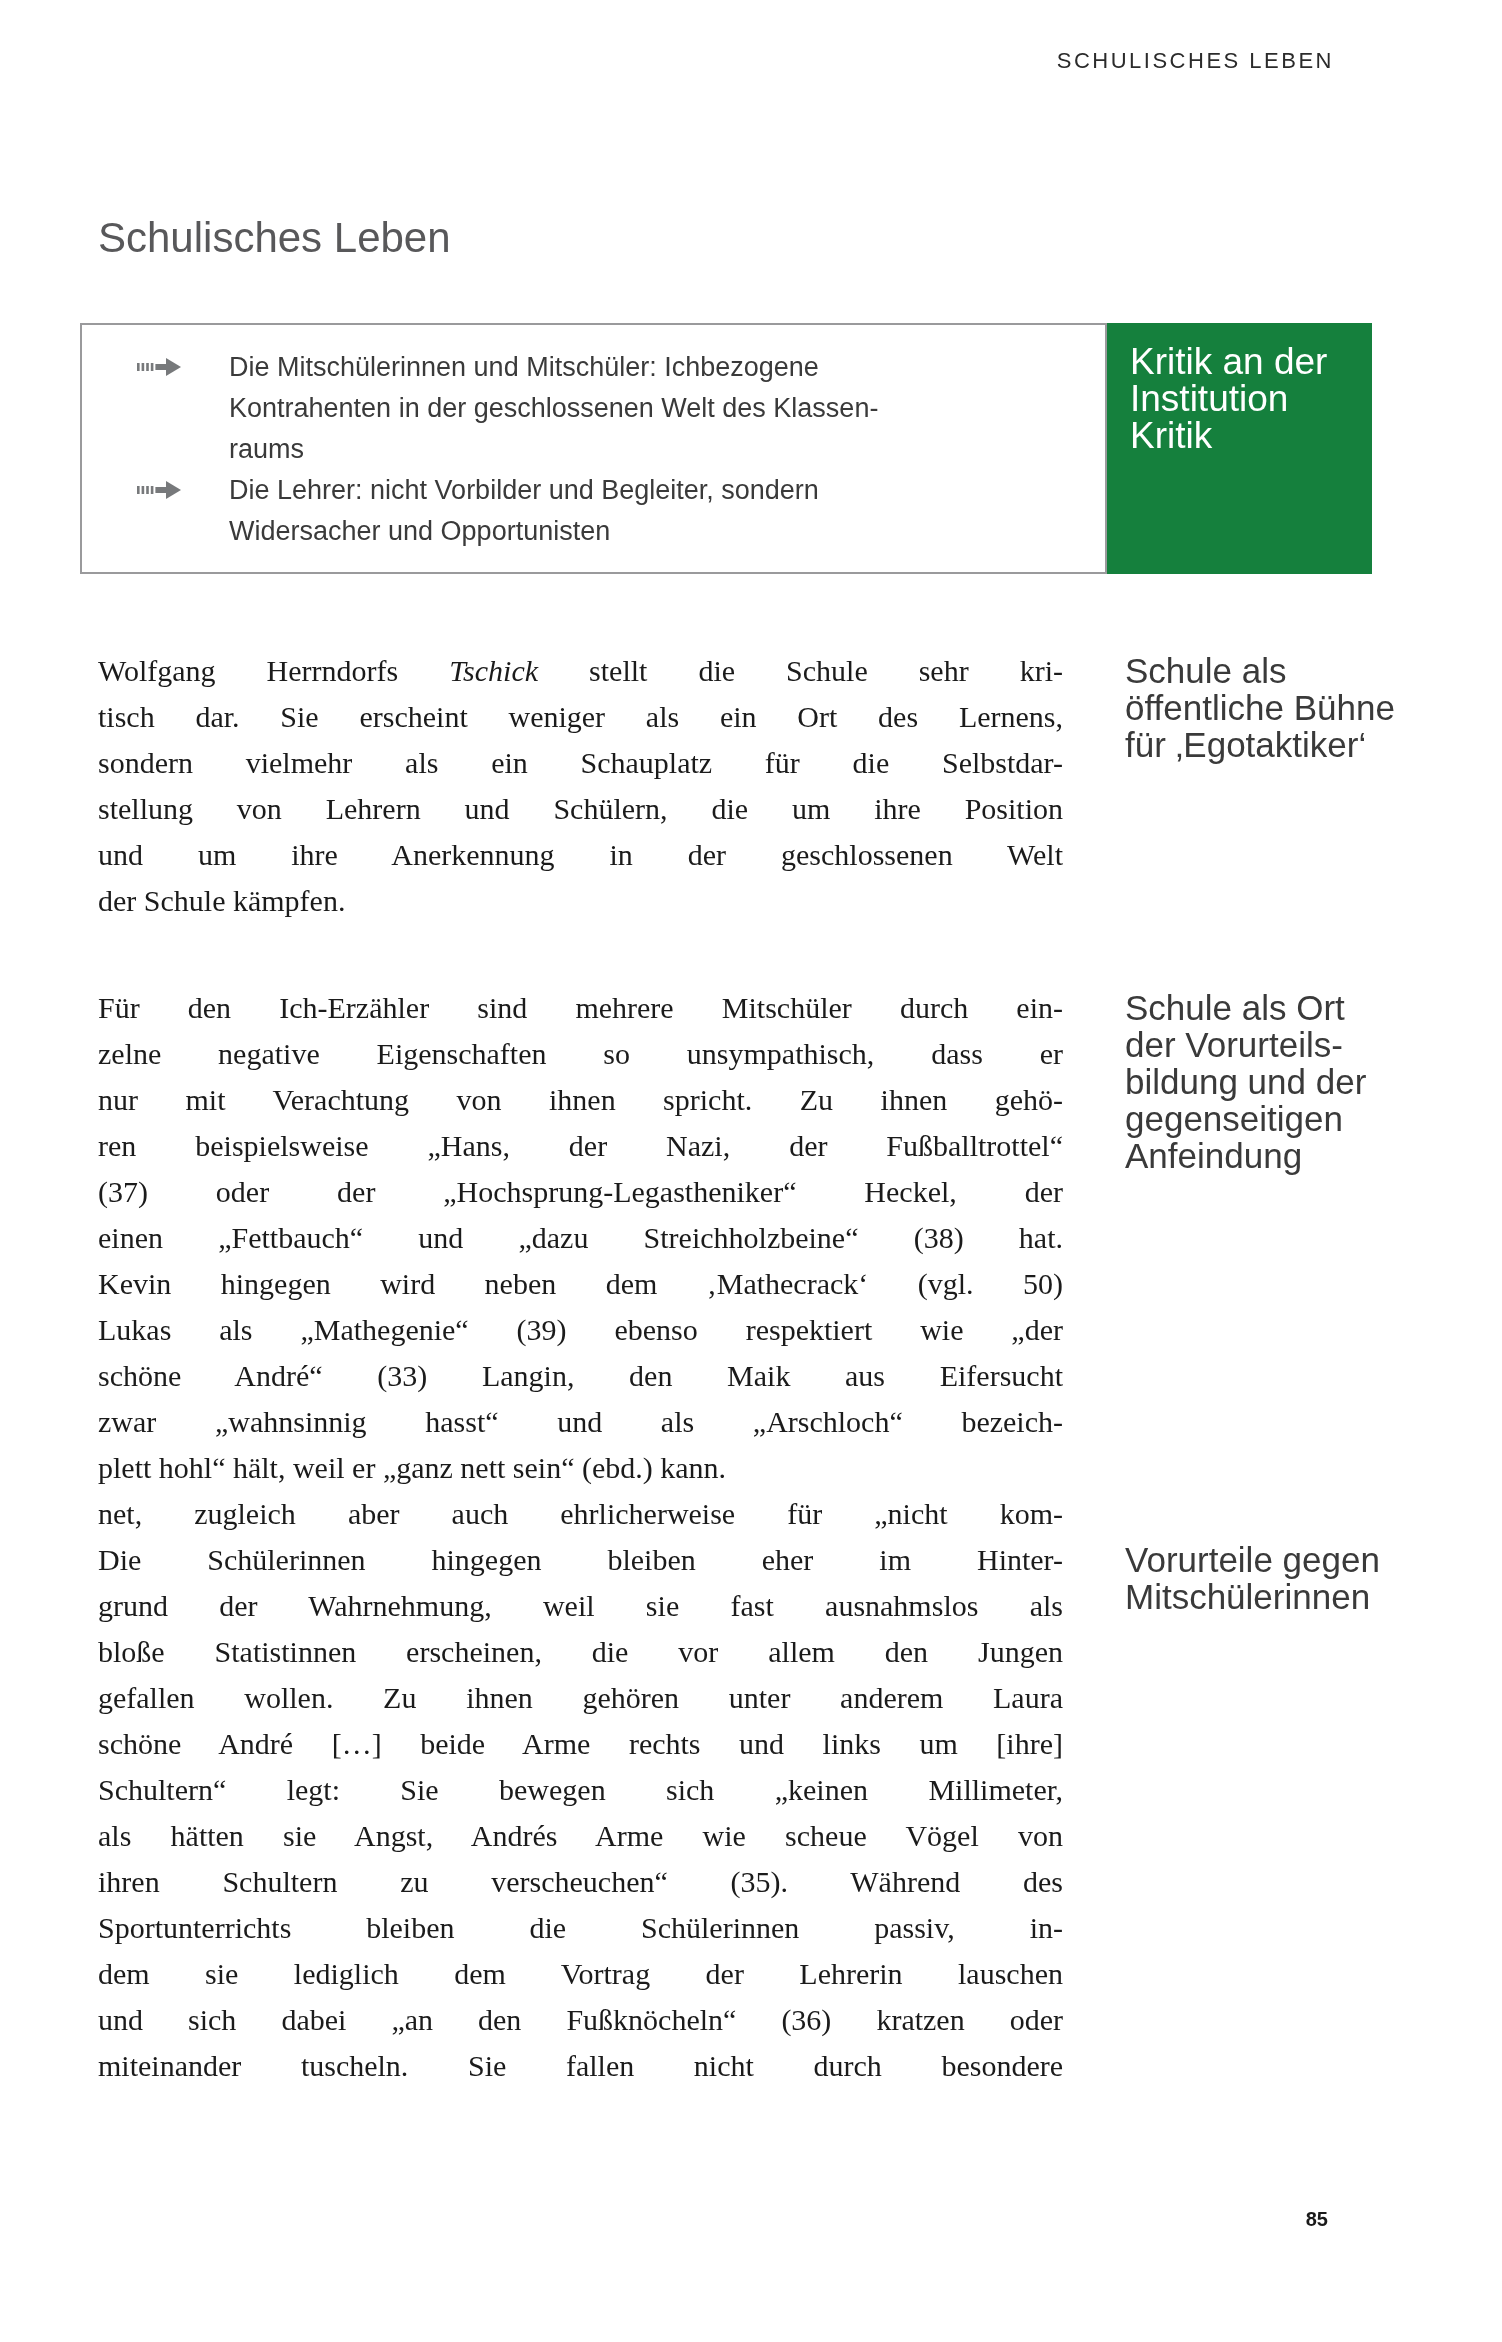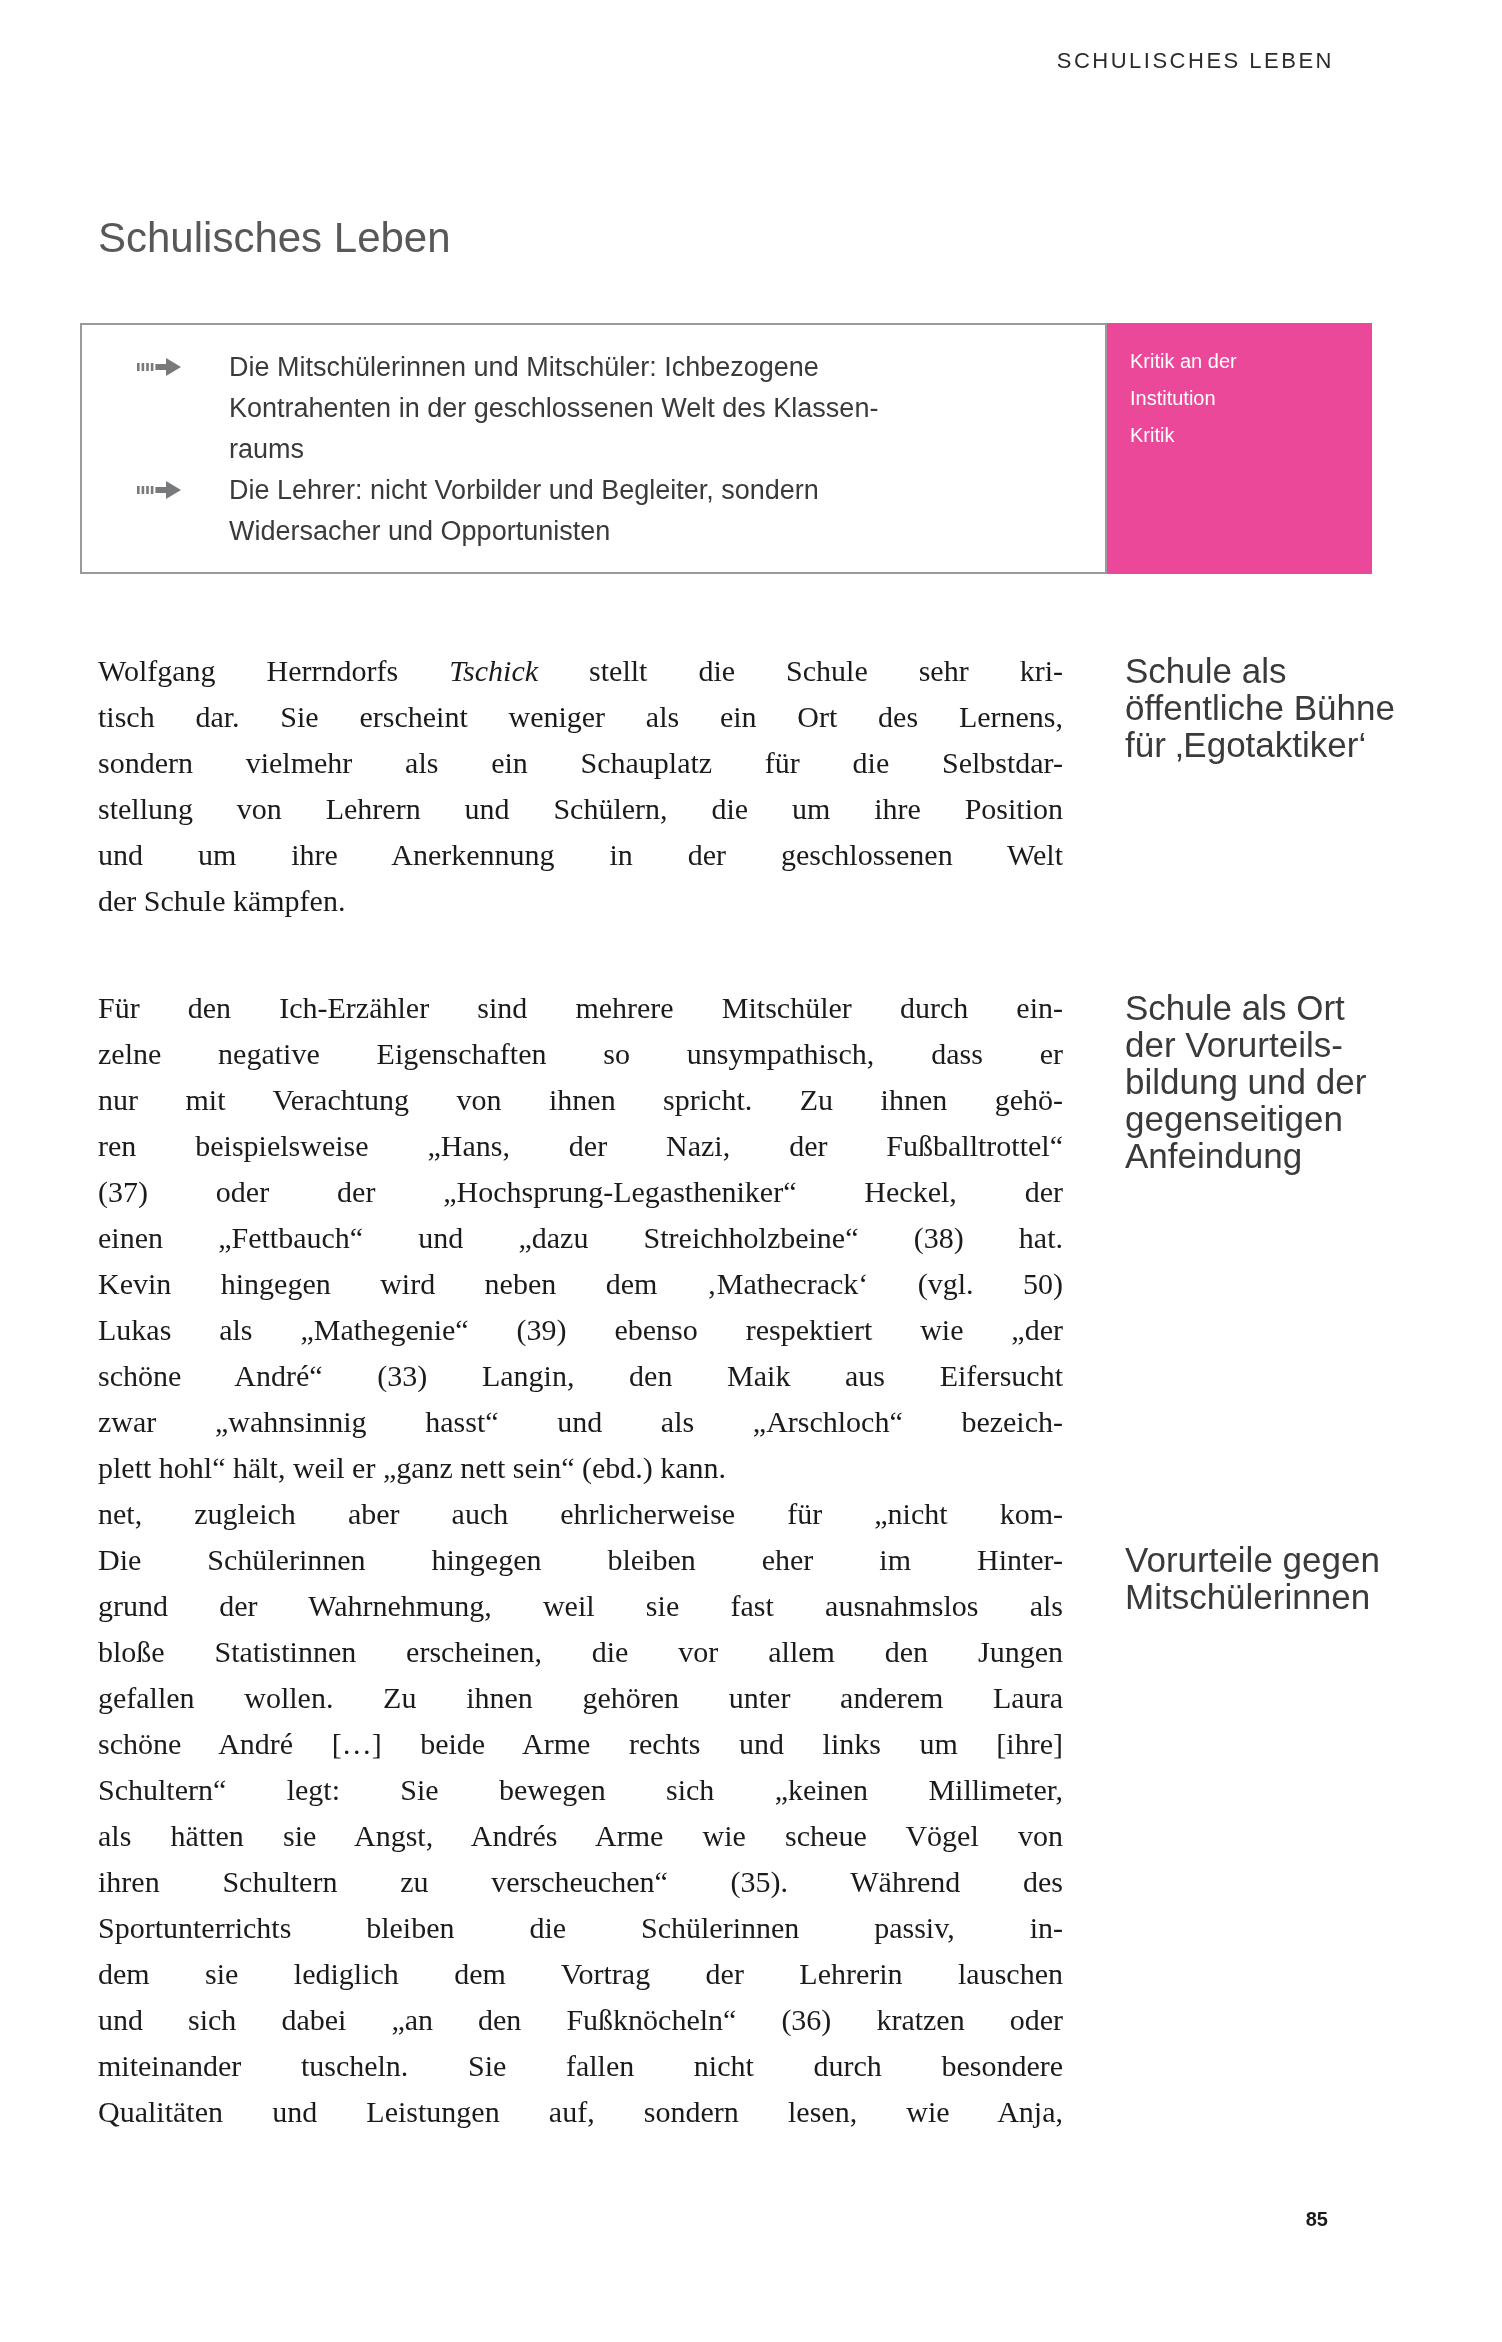--- a/index.html
+++ b/index.html
@@ -52,24 +52,24 @@
   .icon-cell { width: 92px; flex: none; padding-top: 9px; }
   .summary-lines {
     flex: 1;
     font-size: 27px;
     line-height: 41px;
     color: #3a3a3a;
   }
   .summary-tag {
     box-sizing: border-box;
     width: 265px;
-    background: #ec4899;
+    background: #15803d;
     color: #ffffff;
     padding: 20px 16px 8px 23px;
-    font-size: 20px;
+    font-size: 37px;
     line-height: 37px;
   }
 
   
   .para {
     position: absolute;
     left: 98px;
     width: 965px;
     font-family: "Liberation Serif", serif;
     font-size: 30px;
@@ -201,21 +201,20 @@
       <div class="tline">bloße Statistinnen erscheinen, die vor allem den Jungen</div>
       <div class="tline">gefallen wollen. Zu ihnen gehören unter anderem Laura</div>
       <div class="tline">schöne André […] beide Arme rechts und links um [ihre]</div>
       <div class="tline">Schultern“ legt: Sie bewegen sich „keinen Millimeter,</div>
       <div class="tline">als hätten sie Angst, Andrés Arme wie scheue Vögel von</div>
       <div class="tline">ihren Schultern zu verscheuchen“ (35). Während des</div>
       <div class="tline">Sportunterrichts bleiben die Schülerinnen passiv, in-</div>
       <div class="tline">dem sie lediglich dem Vortrag der Lehrerin lauschen</div>
       <div class="tline">und sich dabei „an den Fußknöcheln“ (36) kratzen oder</div>
       <div class="tline">miteinander tuscheln. Sie fallen nicht durch besondere</div>
-      <div class="tline">Qualitäten und Leistungen auf, sondern lesen, wie Anja,</div>
     </div>
 
   <div class="note plain" style="top:1541px;">
       <div class="tline">Vorurteile gegen</div>
       <div class="tline">Mitschülerinnen</div>
     </div>
 
   <div class="pagenum">85</div>
 
 </div>

